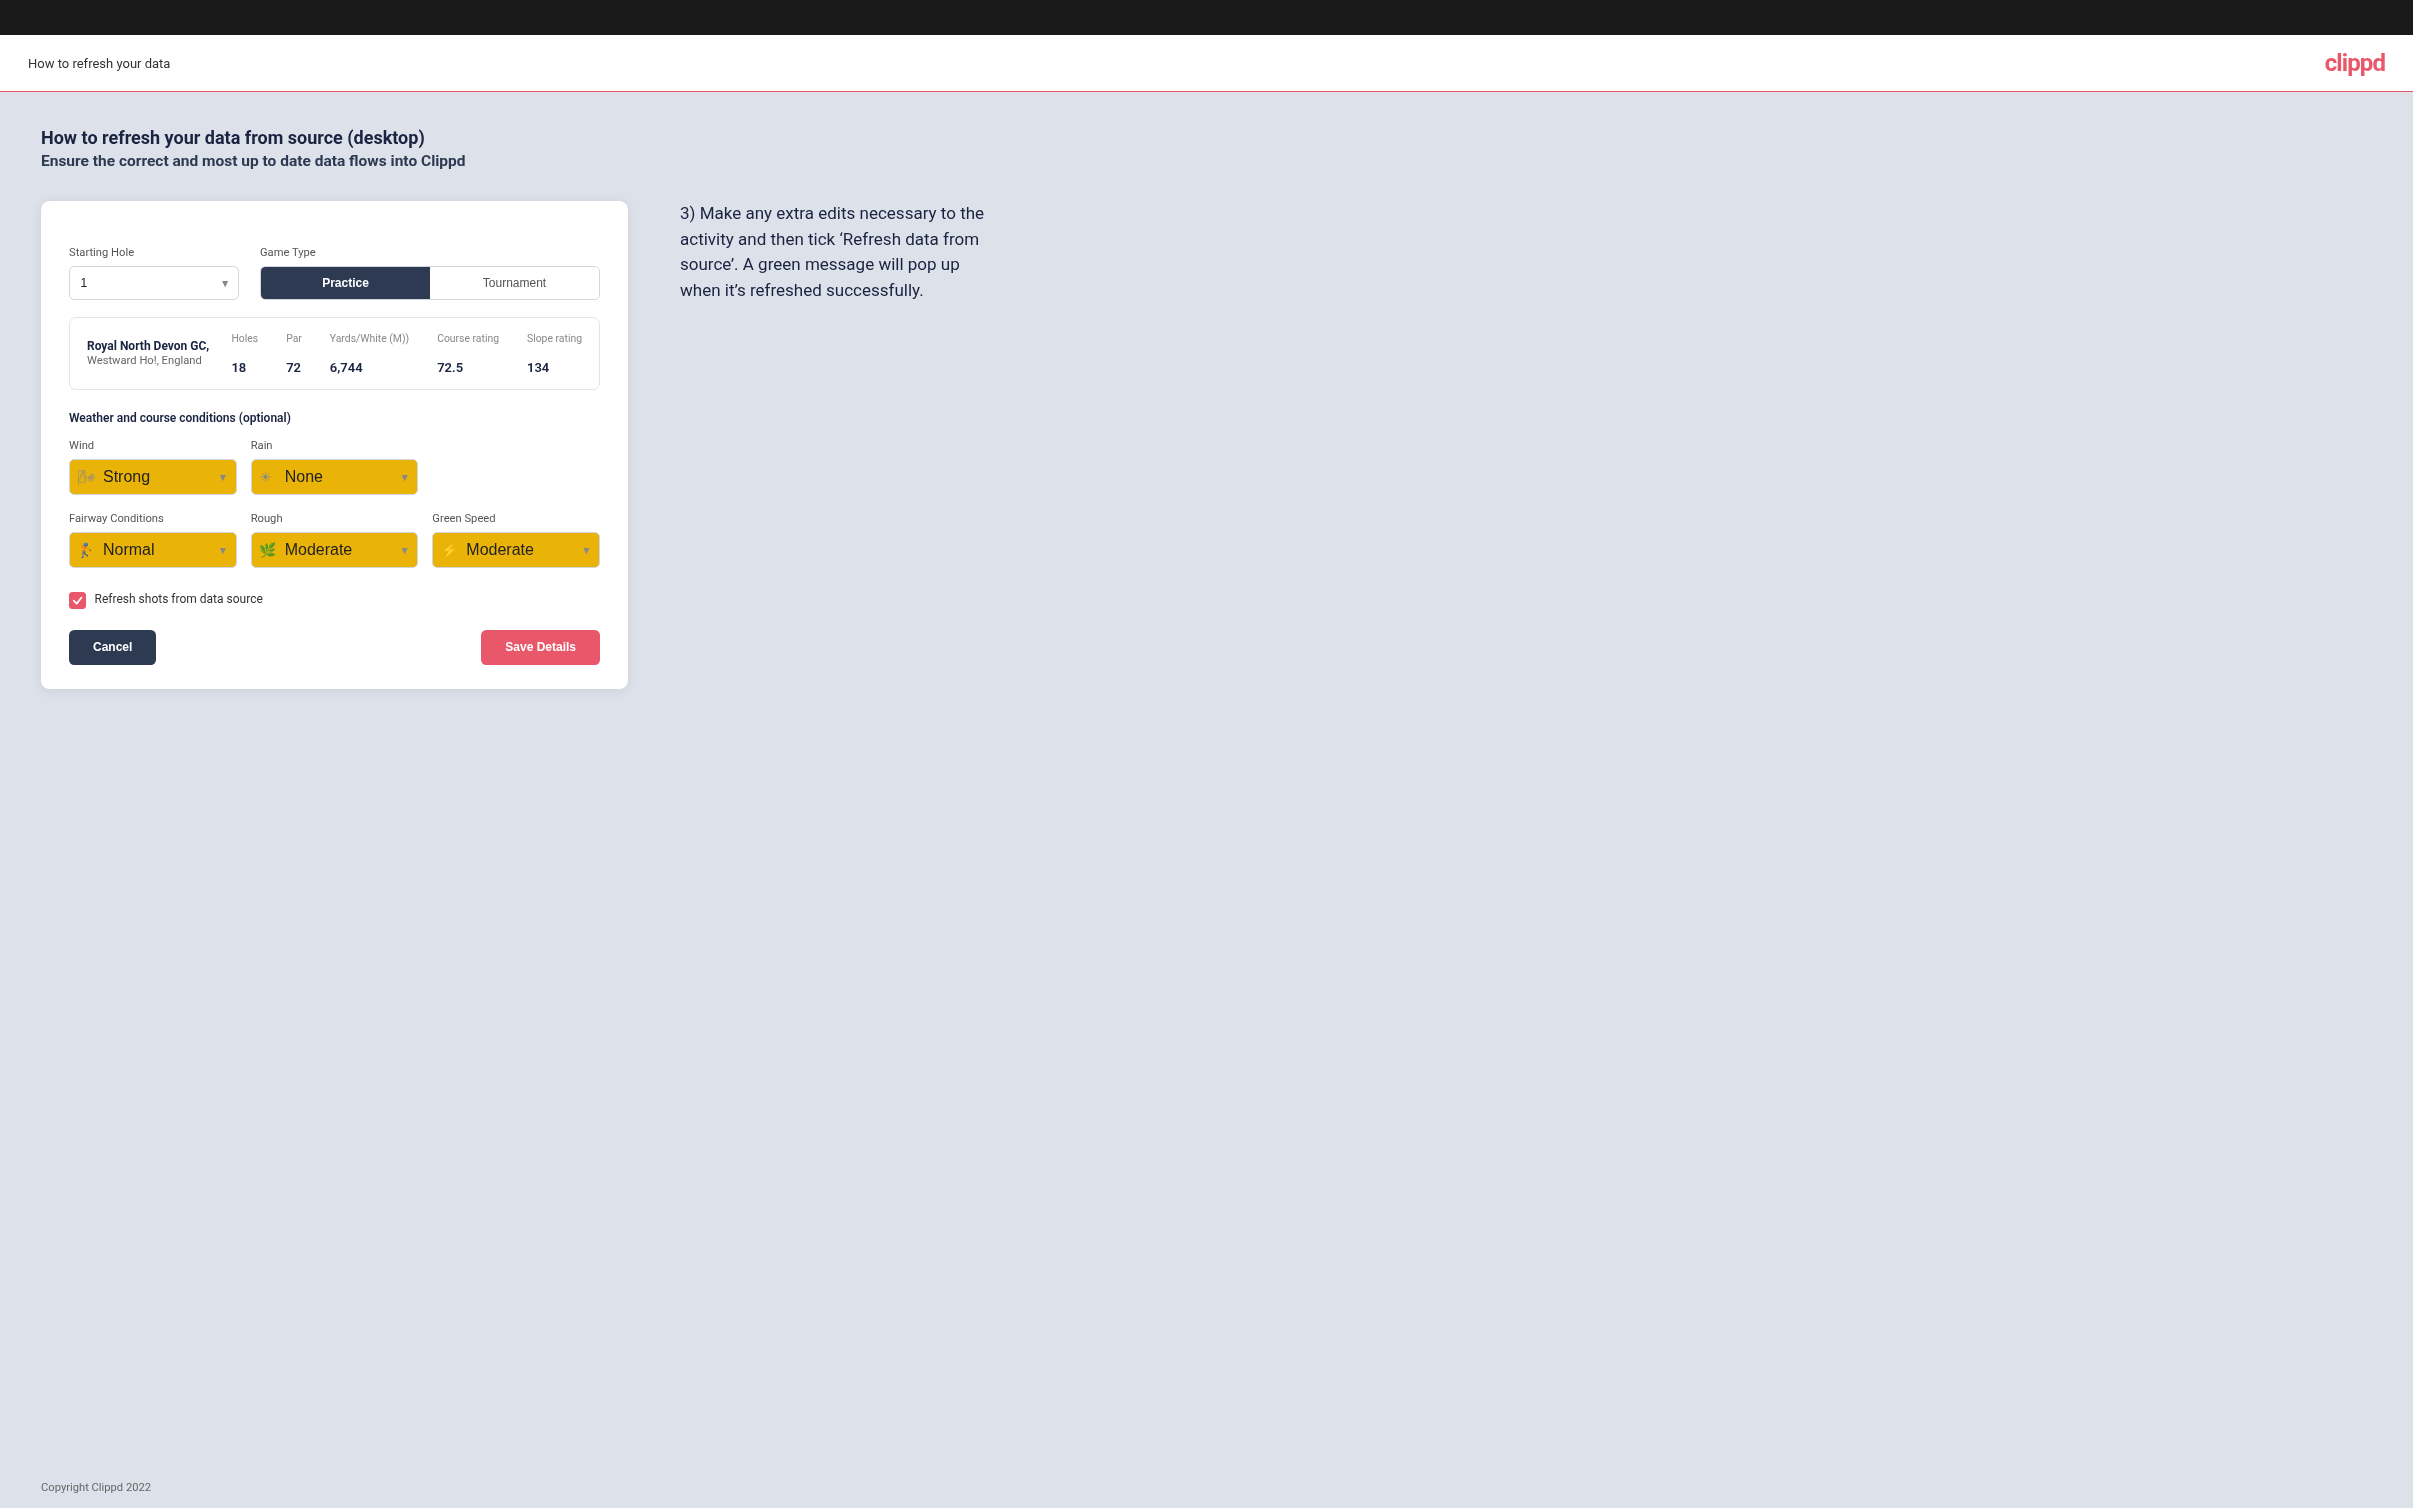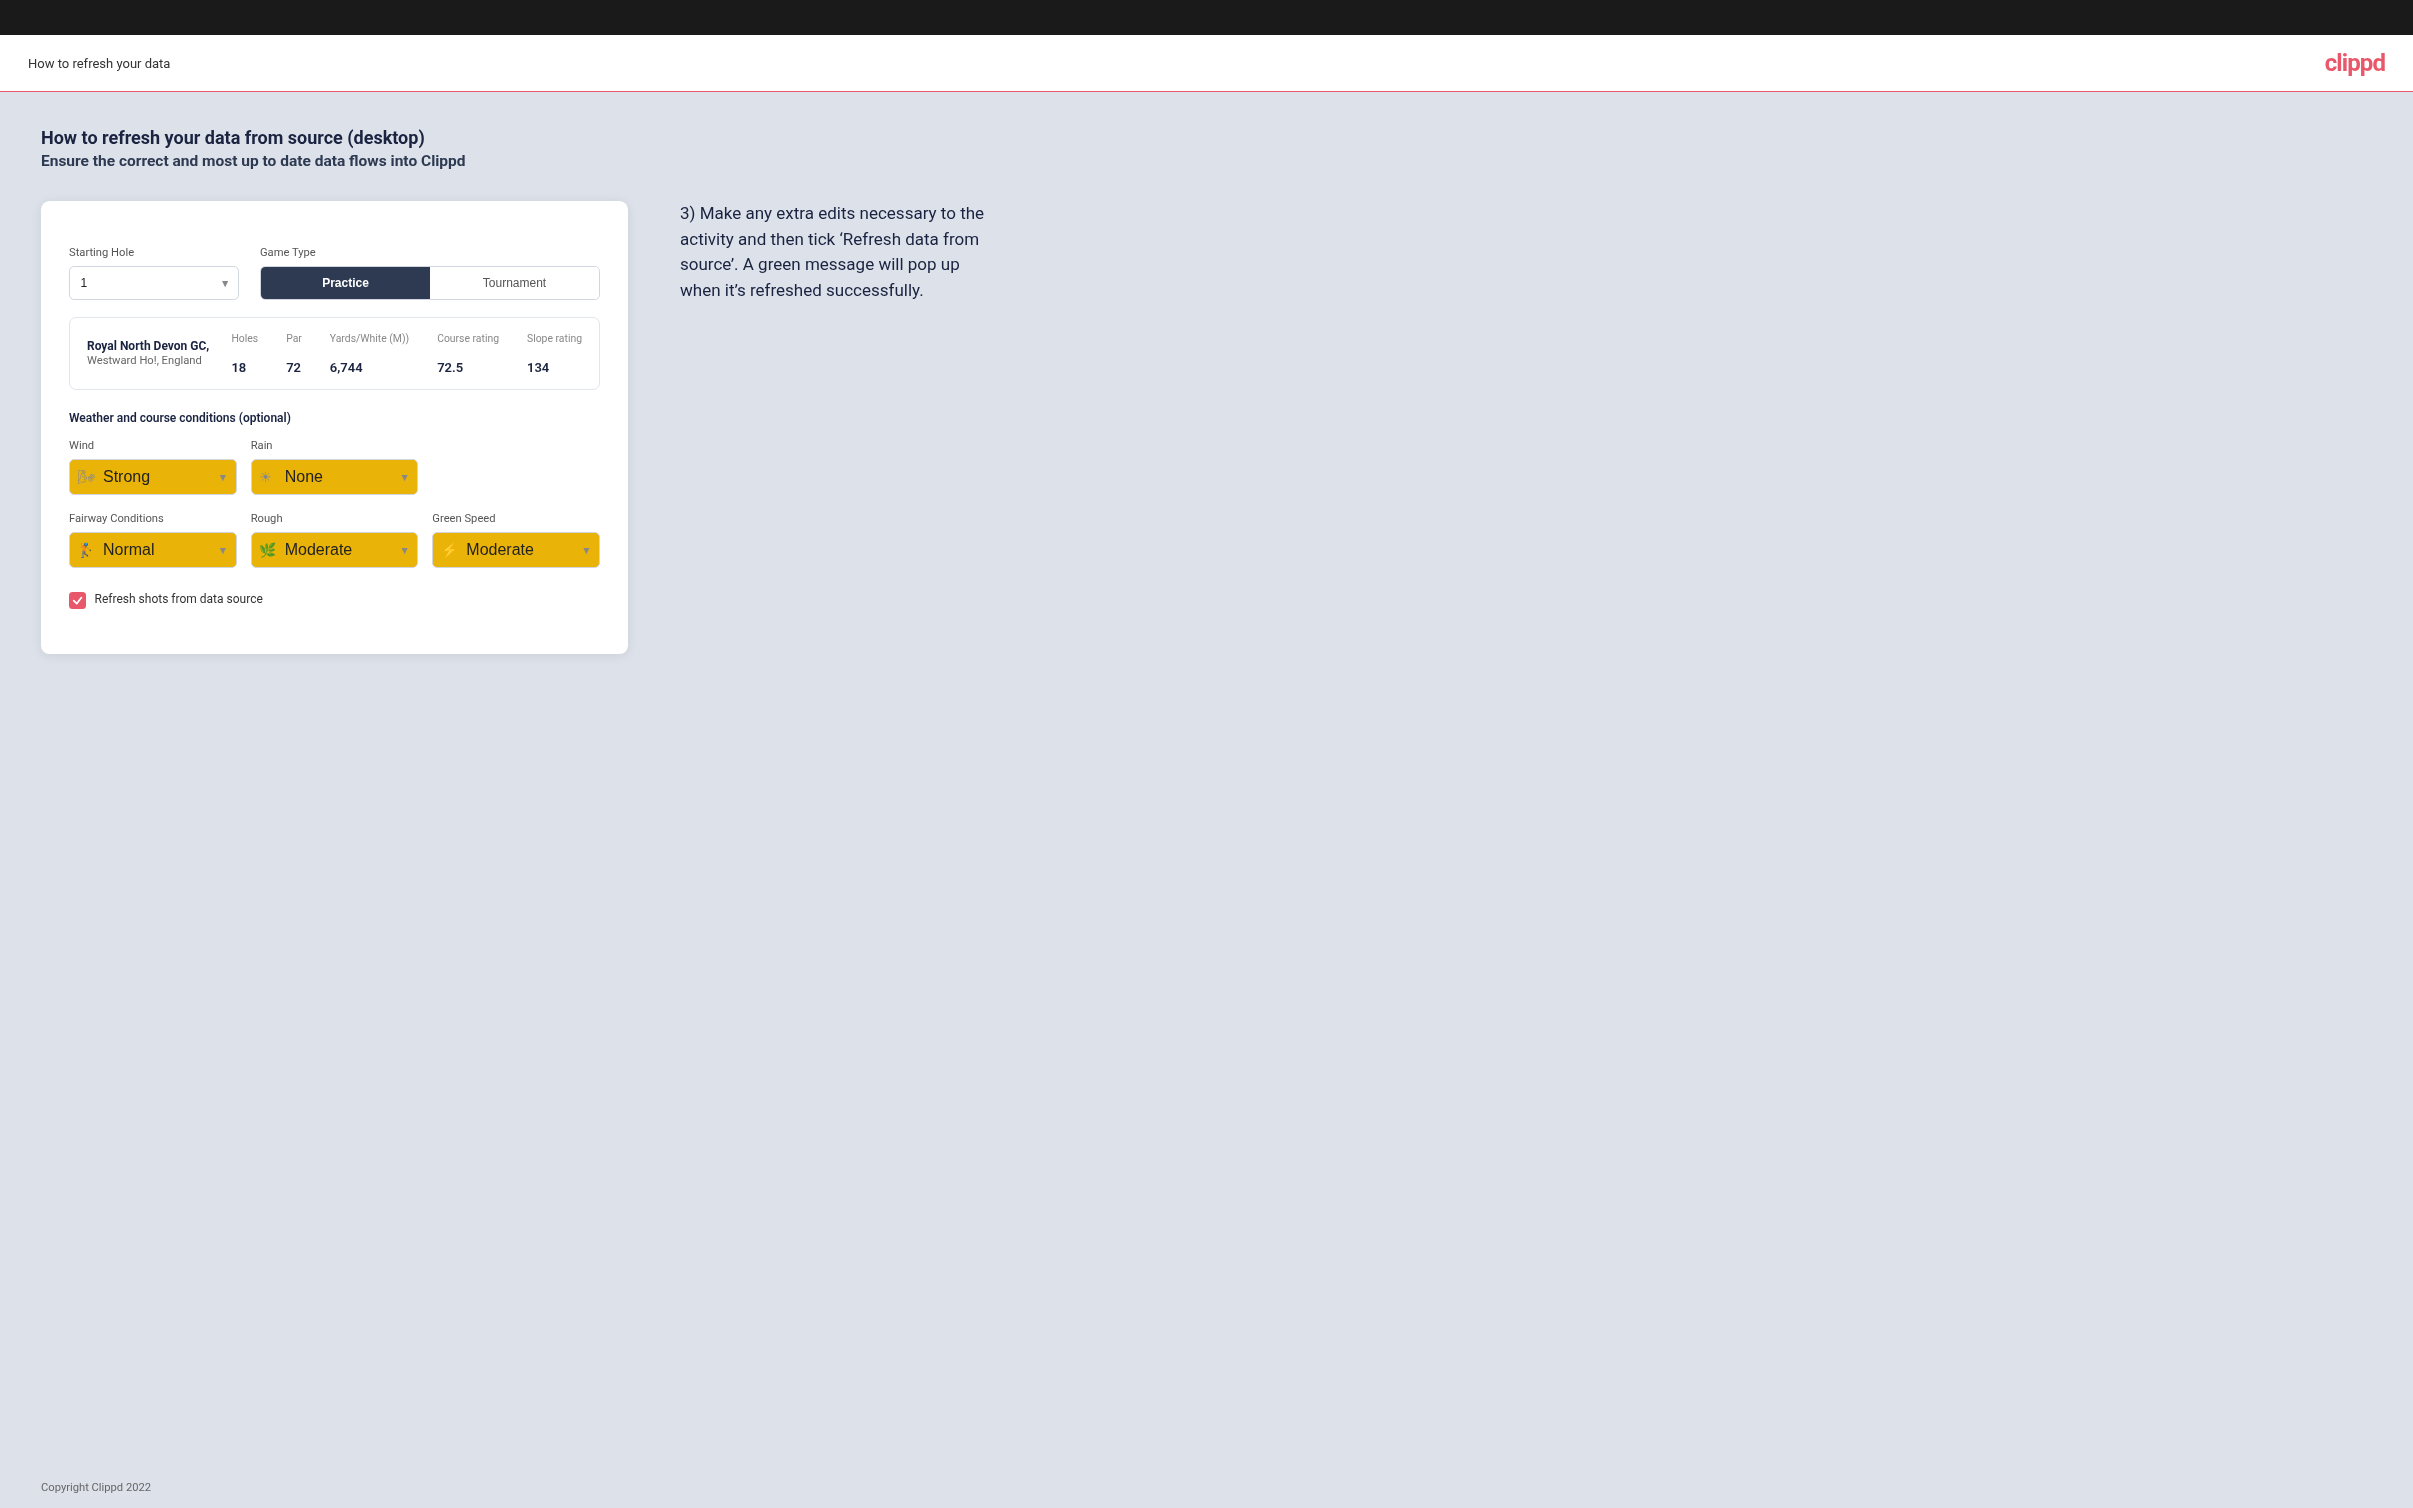--- a/index.html
+++ b/index.html
@@ -435,20 +435,24 @@
 
       <div class="checkbox-row">
         <div class="checkbox-custom">
           <svg viewBox="0 0 13 13" fill="none" xmlns="http://www.w3.org/2000/svg">
             <polyline points="2,6.5 5.5,10 11,3" stroke="white" stroke-width="2" stroke-linecap="round" stroke-linejoin="round"></polyline>
           </svg>
         </div>
         <span class="checkbox-label">Refresh shots from data source</span>
       </div>
 
+      <div class="form-buttons">
+        <button class="btn-cancel">Cancel</button>
+        <button class="btn-save">Save Details</button>
+      </div>
 
     </div>
 
     <div class="side-note">
       <p class="side-note-text">3) Make any extra edits necessary to the activity and then tick ‘Refresh data from source’. A green message will pop up when it’s refreshed successfully.</p>
     </div>
   </div>
 </div>
 
 <div class="footer">

